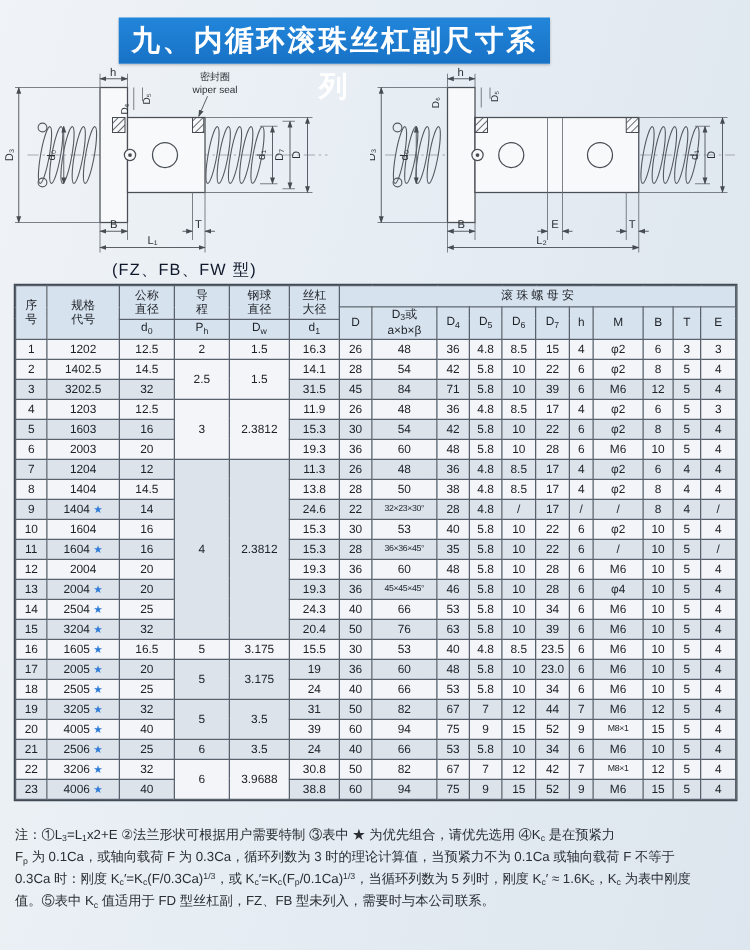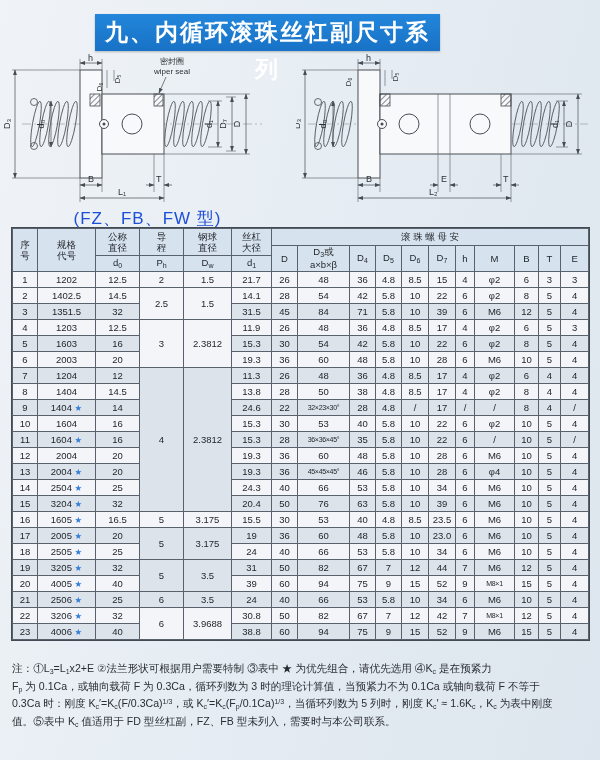--- a/index.html
+++ b/index.html
@@ -11,21 +11,21 @@
   
   .banner{position:absolute;left:95px;top:14px;width:345px;height:37px;
           background:linear-gradient(180deg,#2286da,#1872c6);
           color:#fff;font-size:23px;font-weight:bold;letter-spacing:2px;
           text-align:center;line-height:37px;box-shadow:0 1px 2px rgba(0,0,0,.25);}
 
   
   .drawings{position:absolute;left:0;top:54px;width:600px;height:172px;
             display:flex;justify-content:space-between;padding:0 4px;box-sizing:border-box;}
   figure{margin:0;text-align:center;}
-  figcaption{font-size:17px;color:#1d4ed8;margin-top:1px;letter-spacing:1px;}
+  figcaption{font-size:13px;color:#0f172a;margin-top:1px;letter-spacing:1px;}
   svg{display:block;}
   .pt{fill:#f7f9fb;stroke:#4a4f55;stroke-width:1;}
   .thin{stroke:#6a7077;stroke-width:.7;fill:none;}
   .dim{stroke:#5a6067;stroke-width:.8;fill:none;}
   .cl{stroke:#9aa0a6;stroke-width:.7;stroke-dasharray:9 3 2 3;fill:none;}
   .coil{fill:none;stroke:#555a60;stroke-width:.9;}
   .lbl{font-size:9px;fill:#2c3136;}
   .lbs{font-size:8px;fill:#2c3136;}
 
   
@@ -306,21 +306,21 @@
         <th>d<sub>1</sub></th>
       </tr>
     </thead>
     <tbody id="table-body">
         <tr>
           <td>1</td>
           <td>1202</td>
           <td>12.5</td>
           <td class="ws" rowspan="1">2</td>
           <td class="ws" rowspan="1">1.5</td>
-          <td>21.7</td>
+          <td>16.3</td>
           <td>26</td>
           <td>48</td>
           <td>36</td>
           <td>4.8</td>
           <td>8.5</td>
           <td>15</td>
           <td>4</td>
           <td>φ2</td>
           <td>6</td>
           <td>3</td>
@@ -340,21 +340,21 @@
           <td>10</td>
           <td>22</td>
           <td>6</td>
           <td>φ2</td>
           <td>8</td>
           <td>5</td>
           <td>4</td>
         </tr>
         <tr class="alt">
           <td>3</td>
-          <td>1351.5</td>
+          <td>3202.5</td>
           <td>32</td>
           <td>31.5</td>
           <td>45</td>
           <td>84</td>
           <td>71</td>
           <td>5.8</td>
           <td>10</td>
           <td>39</td>
           <td>6</td>
           <td>M6</td>

